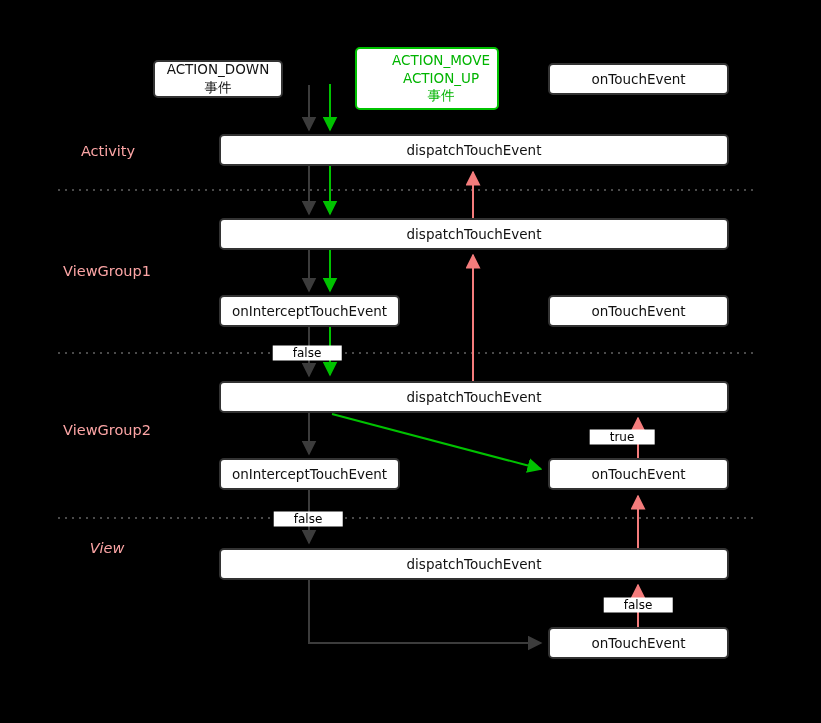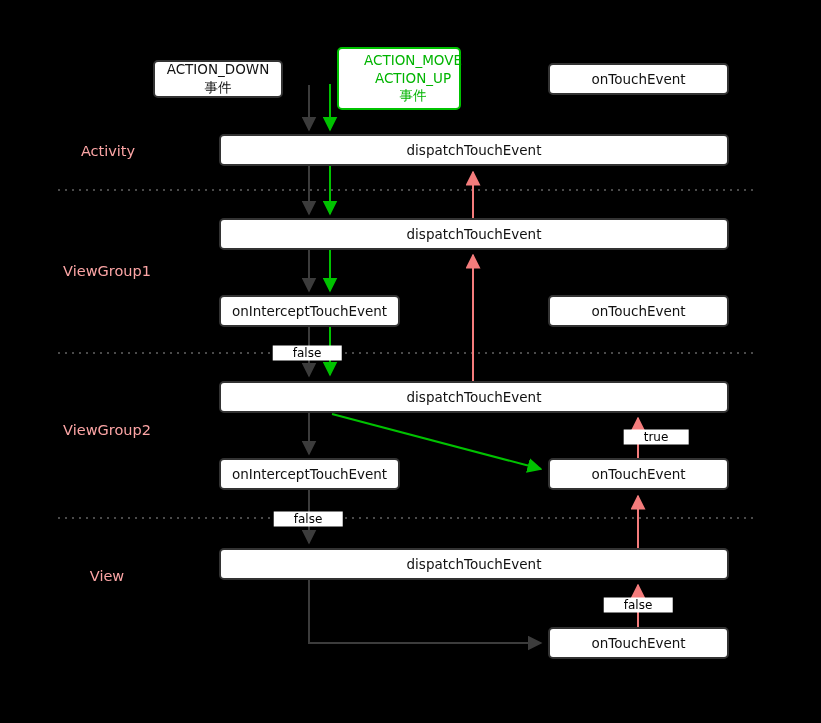--- a/index.html
+++ b/index.html
@@ -65,28 +65,28 @@
     <line x1="473" y1="381" x2="473" y2="255" stroke="#f47c7c" stroke-width="2" marker-end="url(#ah-red)"></line>
     <line x1="473" y1="218" x2="473" y2="172" stroke="#f47c7c" stroke-width="2" marker-end="url(#ah-red)"></line>
     <line x1="638" y1="458" x2="638" y2="418" stroke="#f47c7c" stroke-width="2" marker-end="url(#ah-red)"></line>
     <line x1="638" y1="548" x2="638" y2="496" stroke="#f47c7c" stroke-width="2" marker-end="url(#ah-red)"></line>
     <line x1="638" y1="627" x2="638" y2="585" stroke="#f47c7c" stroke-width="2" marker-end="url(#ah-red)"></line>
   </svg>
 
   <div class="row-label" style="left:108px; top:151px;">Activity</div>
   <div class="row-label" style="left:107px; top:271px;text-align:right;">ViewGroup1</div>
   <div class="row-label" style="left:107px; top:430px;">ViewGroup2</div>
-  <div class="row-label" style="left:107px; top:576px;">View</div>
+  <div class="row-label" style="left:107px; top:548px;font-style:italic;">View</div>
 
   <div class="node multi" style="left:153px; top:60px; width:130px; height:38px;">
     <span>ACTION_DOWN</span>
     <span>事件</span>
   </div>
 
-  <div class="node multi green" style="left:337px; top:47px; width:124px; height:63px;padding-left:28px;">
+  <div class="node multi green" style="left:355px; top:47px; width:144px; height:63px;padding-left:28px;">
     <span>ACTION_MOVE</span>
     <span>ACTION_UP</span>
     <span>事件</span>
   </div>
 
   <div class="node" style="left:548px; top:63px; width:181px; height:32px;">onTouchEvent</div>
 
   <div class="node" style="left:219px; top:134px; width:510px; height:32px;">dispatchTouchEvent</div>
 
   <div class="node" style="left:219px; top:218px; width:510px; height:32px;">dispatchTouchEvent</div>
@@ -95,16 +95,16 @@
 
   <div class="node" style="left:219px; top:381px; width:510px; height:32px;">dispatchTouchEvent</div>
   <div class="node" style="left:219px; top:458px; width:181px; height:32px;">onInterceptTouchEvent</div>
   <div class="node" style="left:548px; top:458px; width:181px; height:32px;">onTouchEvent</div>
 
   <div class="node" style="left:219px; top:548px; width:510px; height:32px;">dispatchTouchEvent</div>
   <div class="node" style="left:548px; top:627px; width:181px; height:32px;">onTouchEvent</div>
 
   <div class="edge-label" style="left:307px; top:353px;">false</div>
   <div class="edge-label" style="left:308px; top:519px;">false</div>
-  <div class="edge-label" style="left:656px; top:437px;">true</div>
+  <div class="edge-label" style="left:622px; top:437px;">true</div>
   <div class="edge-label" style="left:638px; top:605px;">false</div>
 
 </div>
 
 </body></html>

